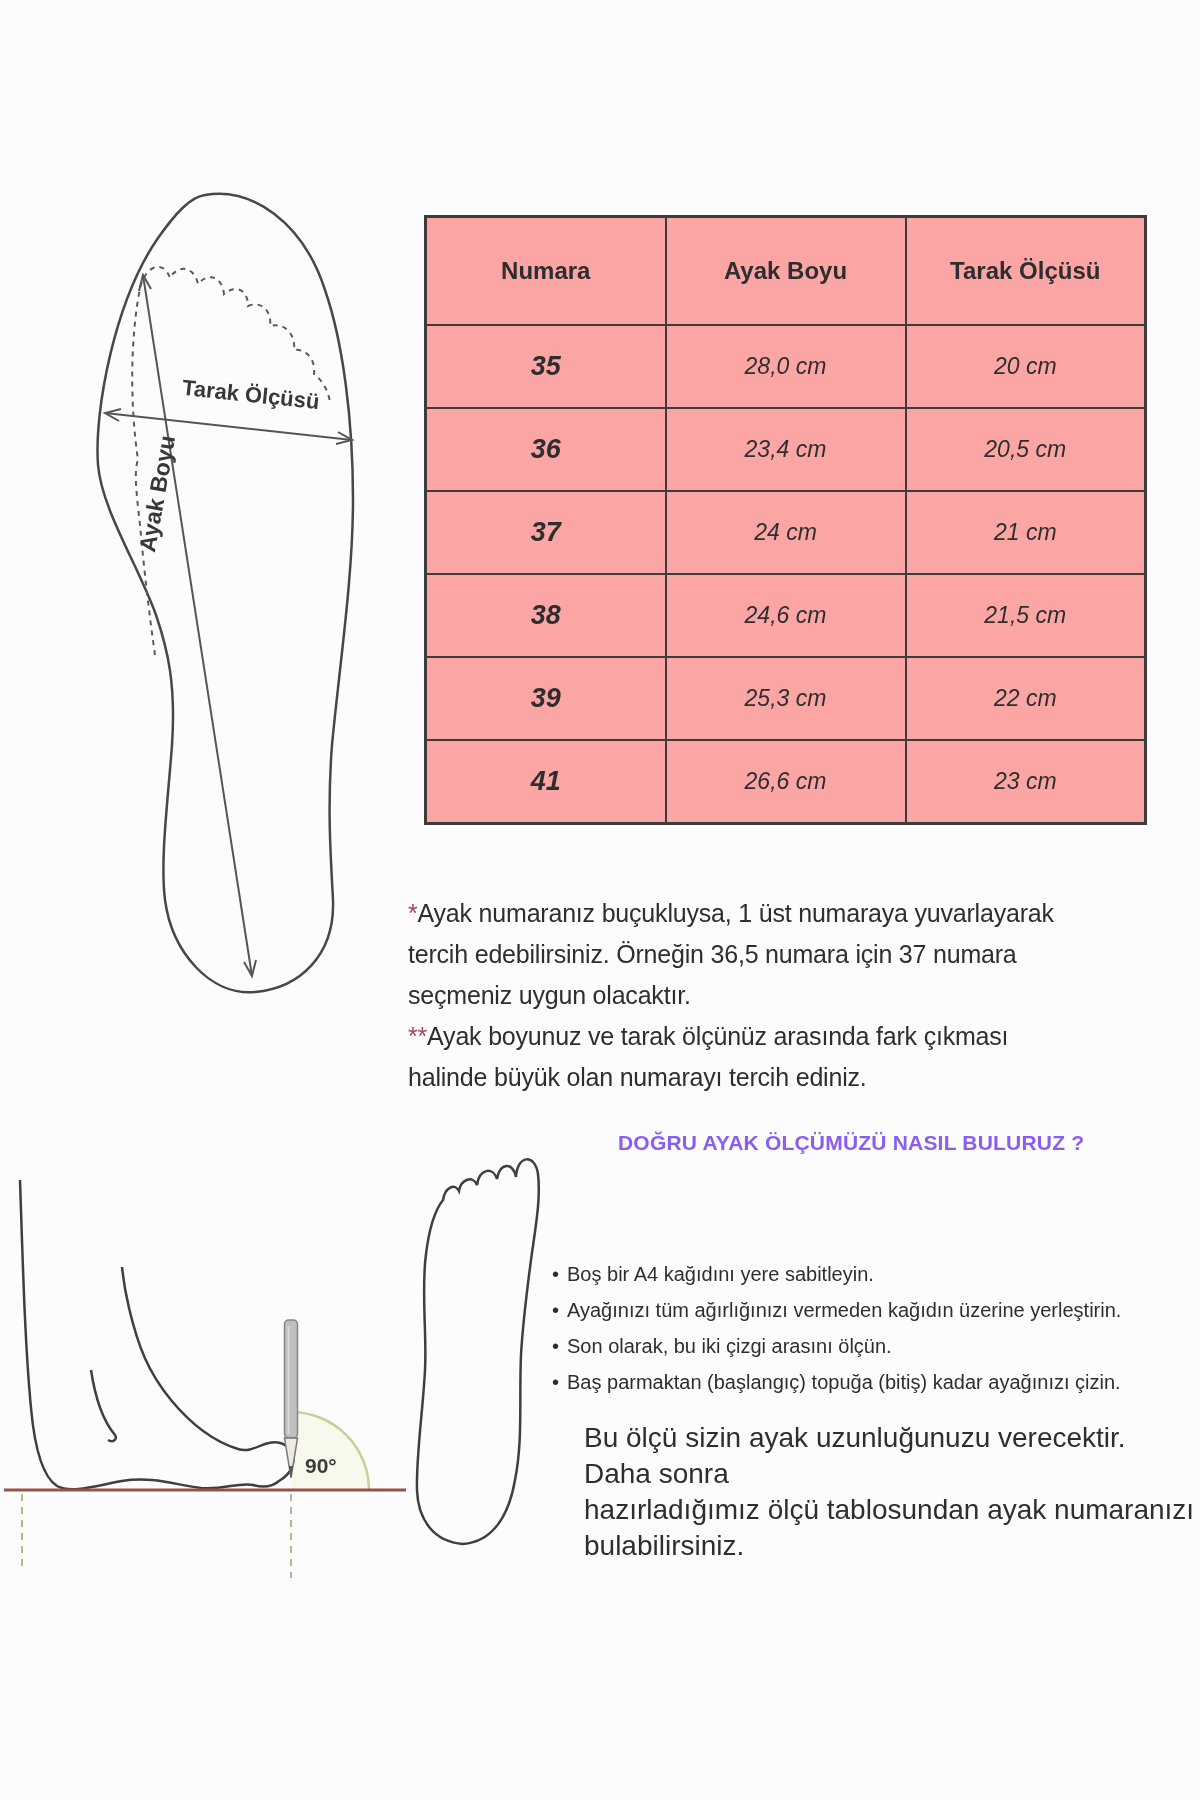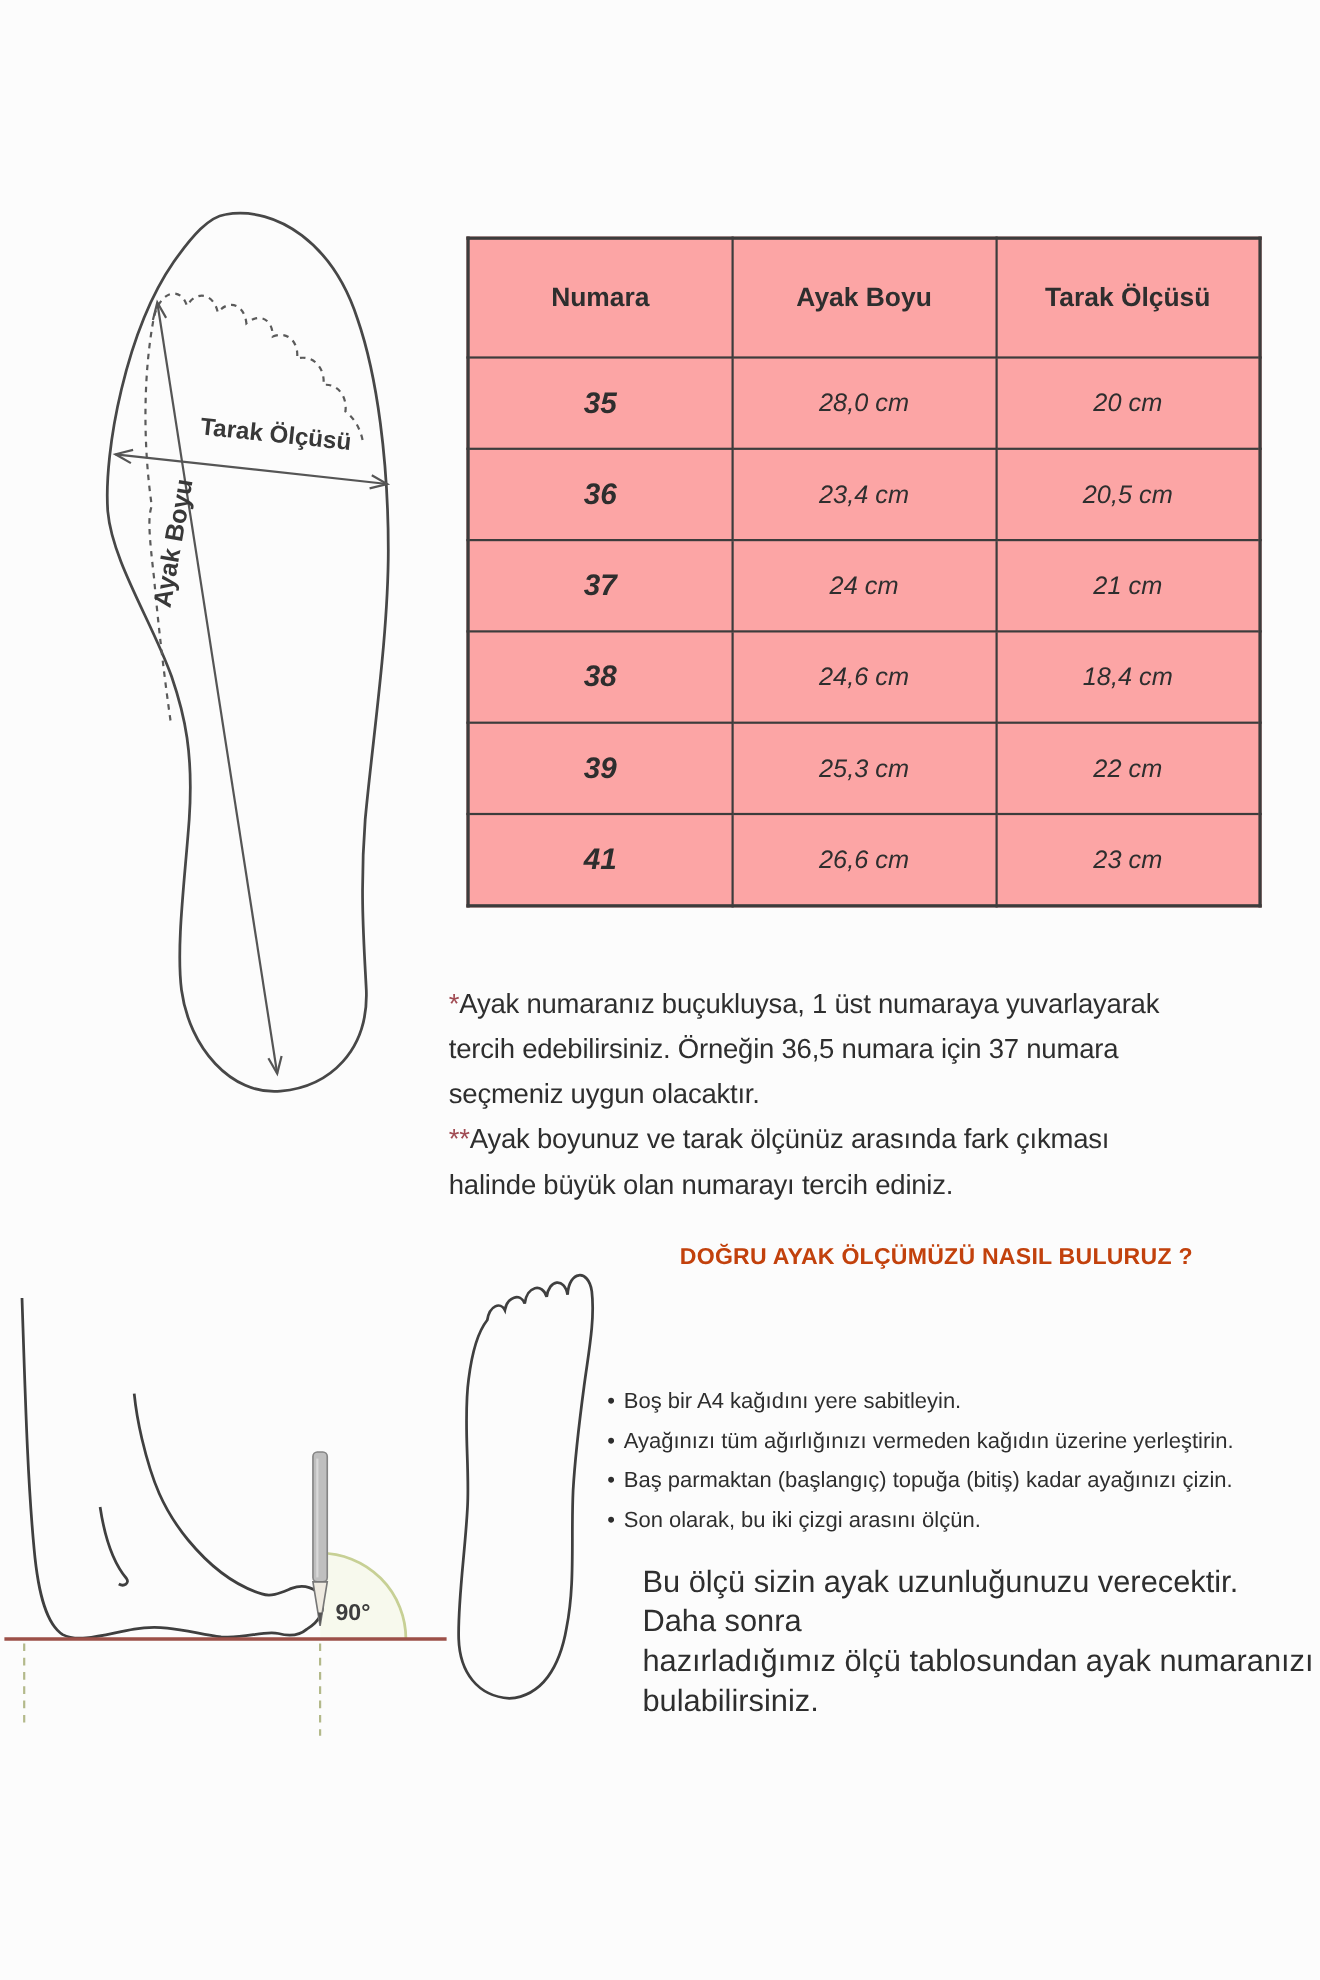--- a/index.html
+++ b/index.html
@@ -26,21 +26,21 @@
   .size-table td.cell-val { font-size:23px; font-weight:normal; }
 
   
   .notes { position:absolute; left:408px; top:893px; font-size:25px; line-height:41px; letter-spacing:-0.2px; }
   .note-marker { color:#a04a52; }
   .note-text { white-space:pre-line; }
 
   
   .howto-heading {
     position:absolute; left:618px; top:1131px;
-    font-size:21px; font-weight:bold; color:#c2410c; letter-spacing:0.2px;
+    font-size:21px; font-weight:bold; color:#8b5cf6; letter-spacing:0.2px;
   }
   .instruction-list { position:absolute; left:552px; top:1256px; margin:0; padding:0; list-style:none; }
   .instruction-list li { font-size:20px; line-height:36px; white-space:nowrap; }
   .bullet { margin-right:8px; }
   .closing-text { position:absolute; left:584px; top:1420px; font-size:28px; line-height:36px; white-space:pre-line; }
 
   
   .insole-width-label { font-size:22px; font-weight:bold; }
   .insole-length-label { font-size:23px; font-weight:bold; }
   .angle-label { font-size:21px; font-weight:bold; fill:#3d3d3d; }
@@ -87,21 +87,21 @@
         <td class="cell-val">20,5 cm</td>
       </tr>
       <tr>
         <td class="cell-num">37</td>
         <td class="cell-val">24 cm</td>
         <td class="cell-val">21 cm</td>
       </tr>
       <tr>
         <td class="cell-num">38</td>
         <td class="cell-val">24,6 cm</td>
-        <td class="cell-val">18,4 cm</td>
+        <td class="cell-val">21,5 cm</td>
       </tr>
       <tr>
         <td class="cell-num">39</td>
         <td class="cell-val">25,3 cm</td>
         <td class="cell-val">22 cm</td>
       </tr>
       <tr>
         <td class="cell-num">41</td>
         <td class="cell-val">26,6 cm</td>
         <td class="cell-val">23 cm</td>
@@ -140,20 +140,20 @@
     <text class="angle-label" x="305" y="313">90°</text>
   </svg>
 
   <svg style="left:362px; top:1138px;" width="185" height="440" viewBox="0 0 185 440">
     <path d="M 101,406 C 72,404 56,382 55,352 C 54,318 61,272 63,232 C 65,196 59,152 64,116 C 67,92 73,72 81,62 C 83,49 93,45 97,53 C 99,41 111,37 115,47 C 117,31 131,28 135,41 C 137,25 151,23 154,39 C 155,17 173,15 176,36 C 179,62 173,92 169,122 C 165,152 161,182 159,217 C 157,262 161,302 153,342 C 147,377 131,404 101,406 Z" fill="none" stroke="#3f3f3f" stroke-width="2.5"></path>
   </svg>
 
   <ul class="instruction-list">
     <li><span class="bullet">•</span><span>Boş bir A4 kağıdını yere sabitleyin.</span></li>
     <li><span class="bullet">•</span><span>Ayağınızı tüm ağırlığınızı vermeden kağıdın üzerine yerleştirin.</span></li>
+    <li><span class="bullet">•</span><span>Son olarak, bu iki çizgi arasını ölçün.</span></li>
     <li><span class="bullet">•</span><span>Baş parmaktan (başlangıç) topuğa (bitiş) kadar ayağınızı çizin.</span></li>
-    <li><span class="bullet">•</span><span>Son olarak, bu iki çizgi arasını ölçün.</span></li>
   </ul>
 
   <div class="closing-text">Bu ölçü sizin ayak uzunluğunuzu verecektir.  Daha sonra
 hazırladığımız ölçü tablosundan ayak numaranızı bulabilirsiniz.</div>
 
 </div>
 
 </body></html>

